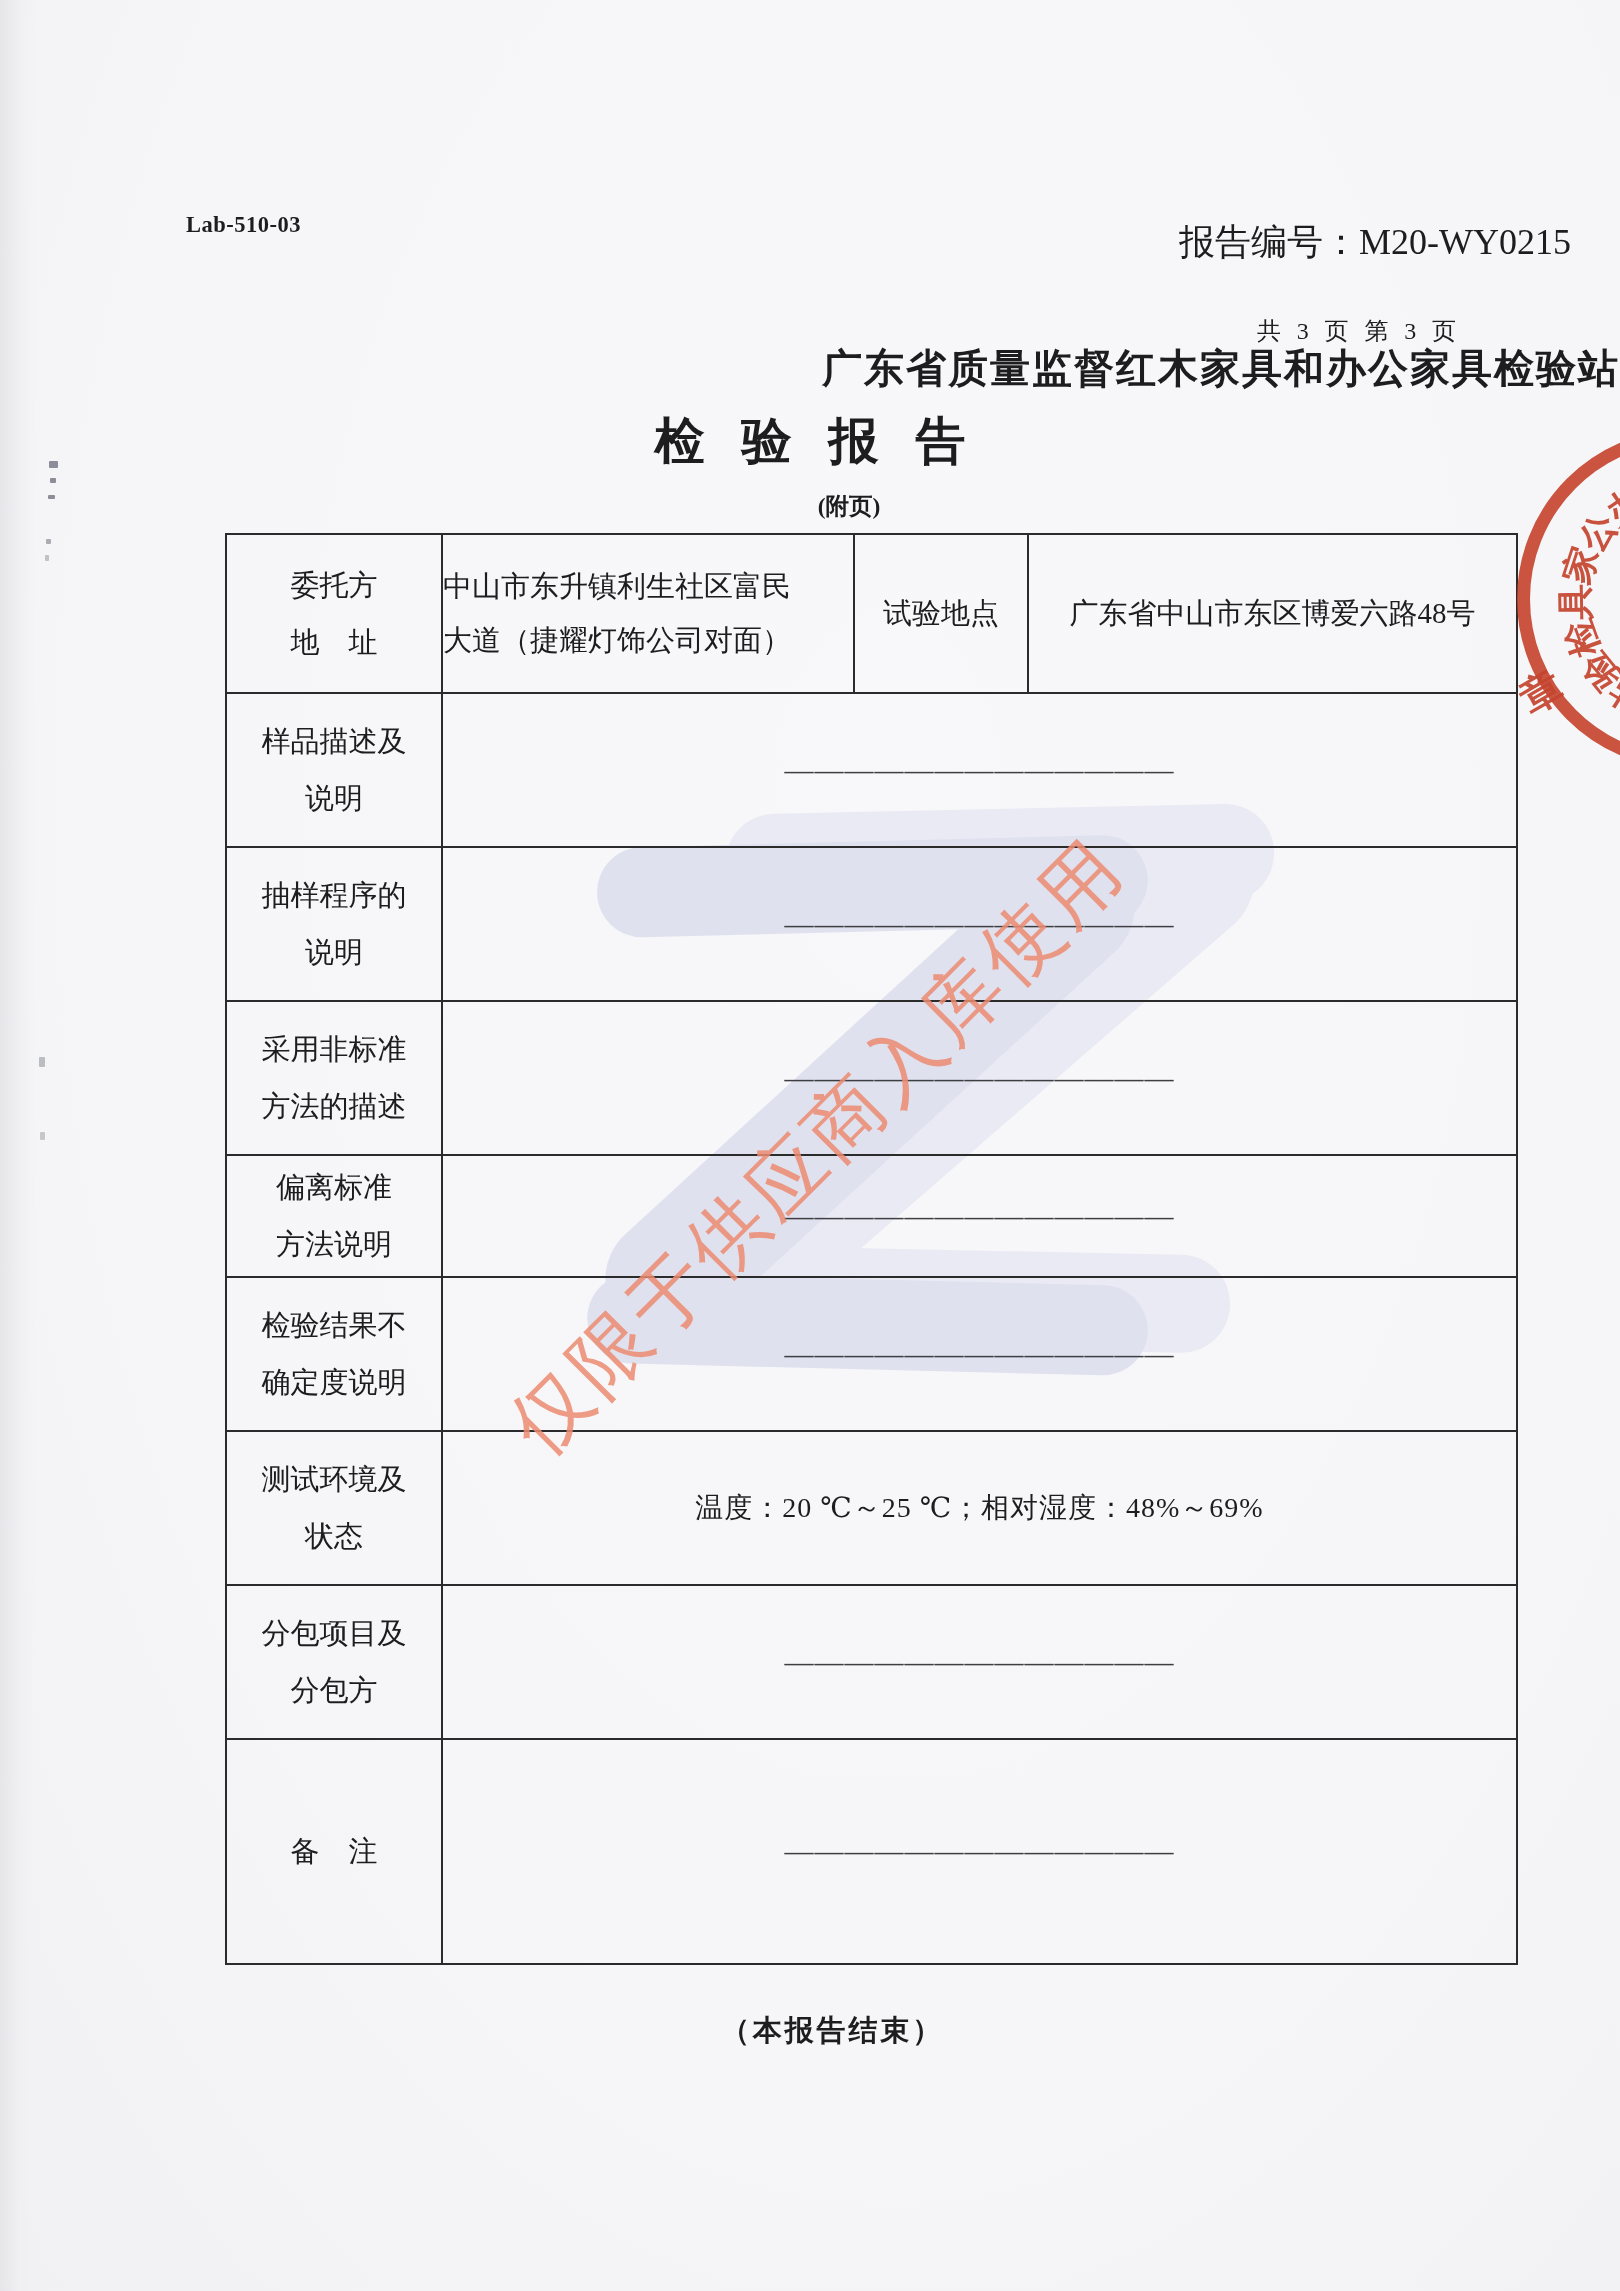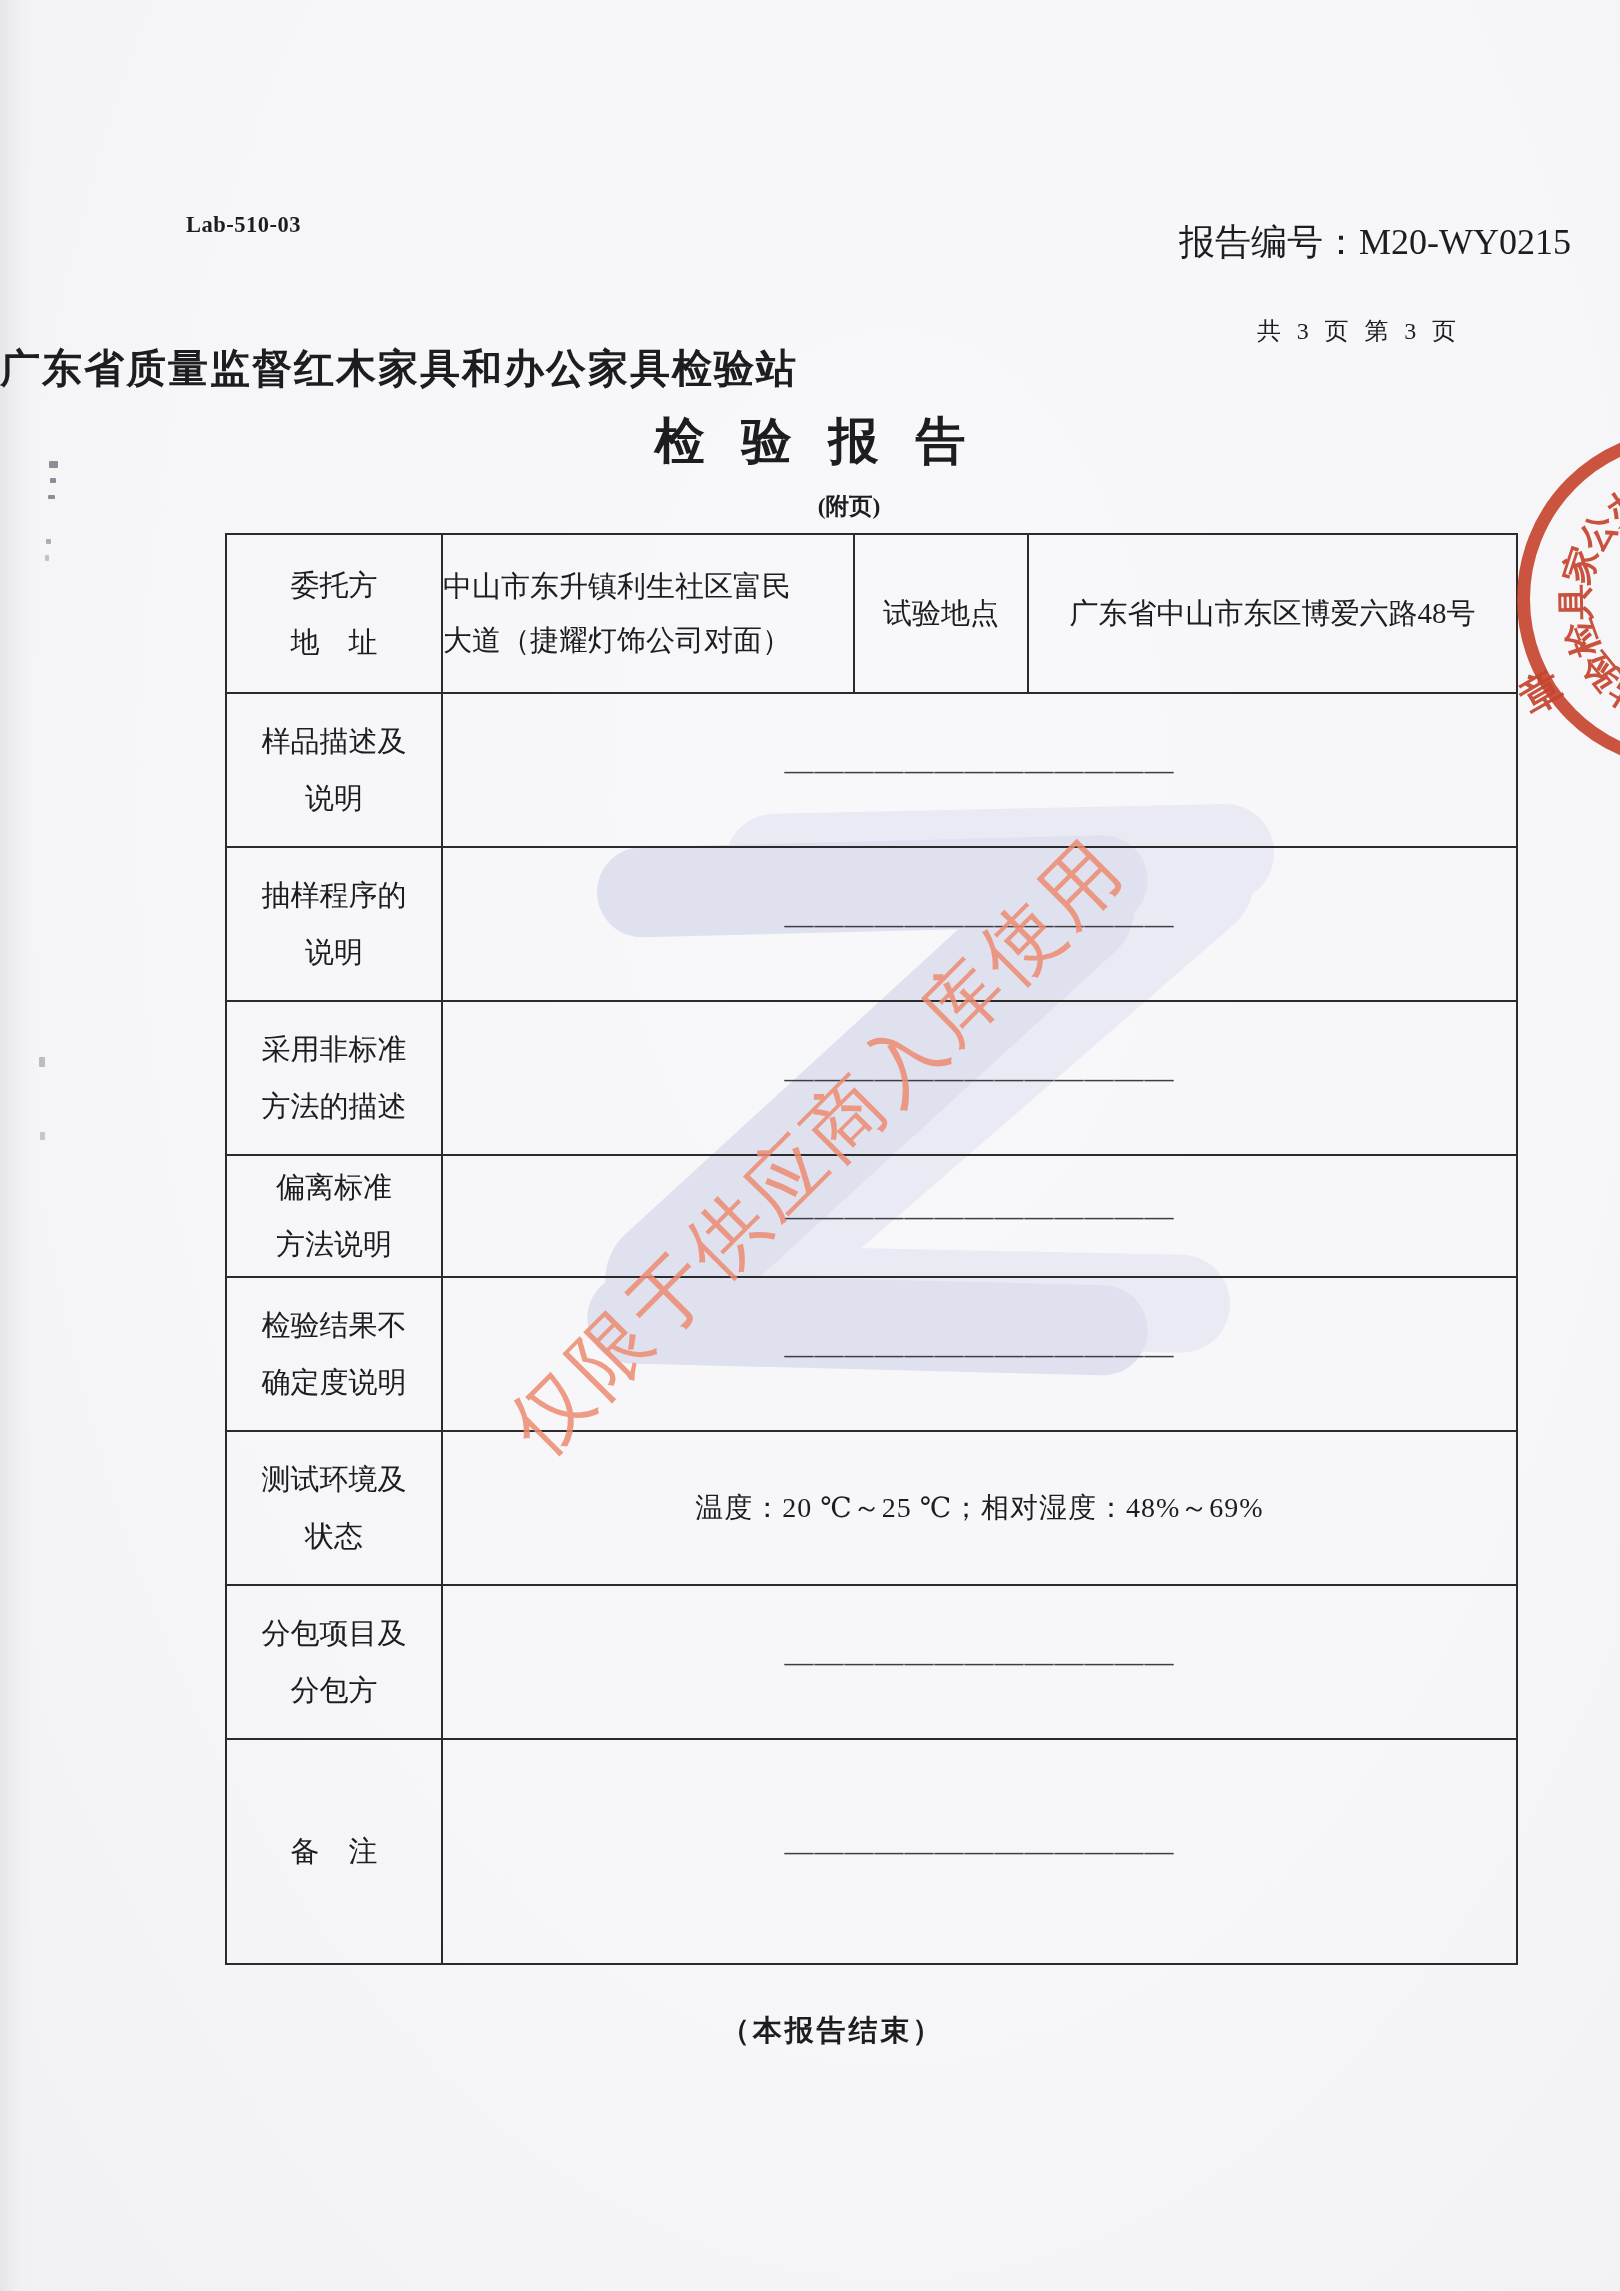--- a/index.html
+++ b/index.html
@@ -17,21 +17,21 @@
     position:absolute;left:0;top:0;width:35px;height:100%;
     background:linear-gradient(90deg,#e6e6ea 0%,#f0f0f3 55%,rgba(246,246,248,0) 100%);
   }
   .speck{position:absolute;background:#8d8d99;border-radius:1px;}
 
   
   .form-code{position:absolute;left:186px;top:212px;font-size:22.5px;font-weight:bold;letter-spacing:0.5px;}
   .report-no{position:absolute;left:1179px;top:218px;font-size:36px;white-space:nowrap;}
   .page-info{position:absolute;left:1257px;top:284px;font-size:24px;letter-spacing:4.9px;white-space:nowrap;margin-top:31px;}
 
-  .org-title{position:absolute;left:0;top:341px;width:1620px;text-align:left;
+  .org-title{position:absolute;left:0;top:341px;width:1620px;text-align:right;
     font-size:40px;font-weight:bold;letter-spacing:2px;}
   .doc-title{position:absolute;left:0;top:408px;width:1620px;text-align:center;
     font-size:50px;font-weight:bold;letter-spacing:37px;padding-left:37px;box-sizing:border-box;}
   .doc-subtitle{position:absolute;left:0;top:490px;width:1620px;text-align:center;
     font-size:23.5px;font-weight:bold;padding-left:39px;}
 
   
   .z-watermark{position:absolute;left:490px;top:804px;z-index:1;pointer-events:none;}
   .pink-watermark{
     position:absolute;left:818px;top:1147px;z-index:5;pointer-events:none;

